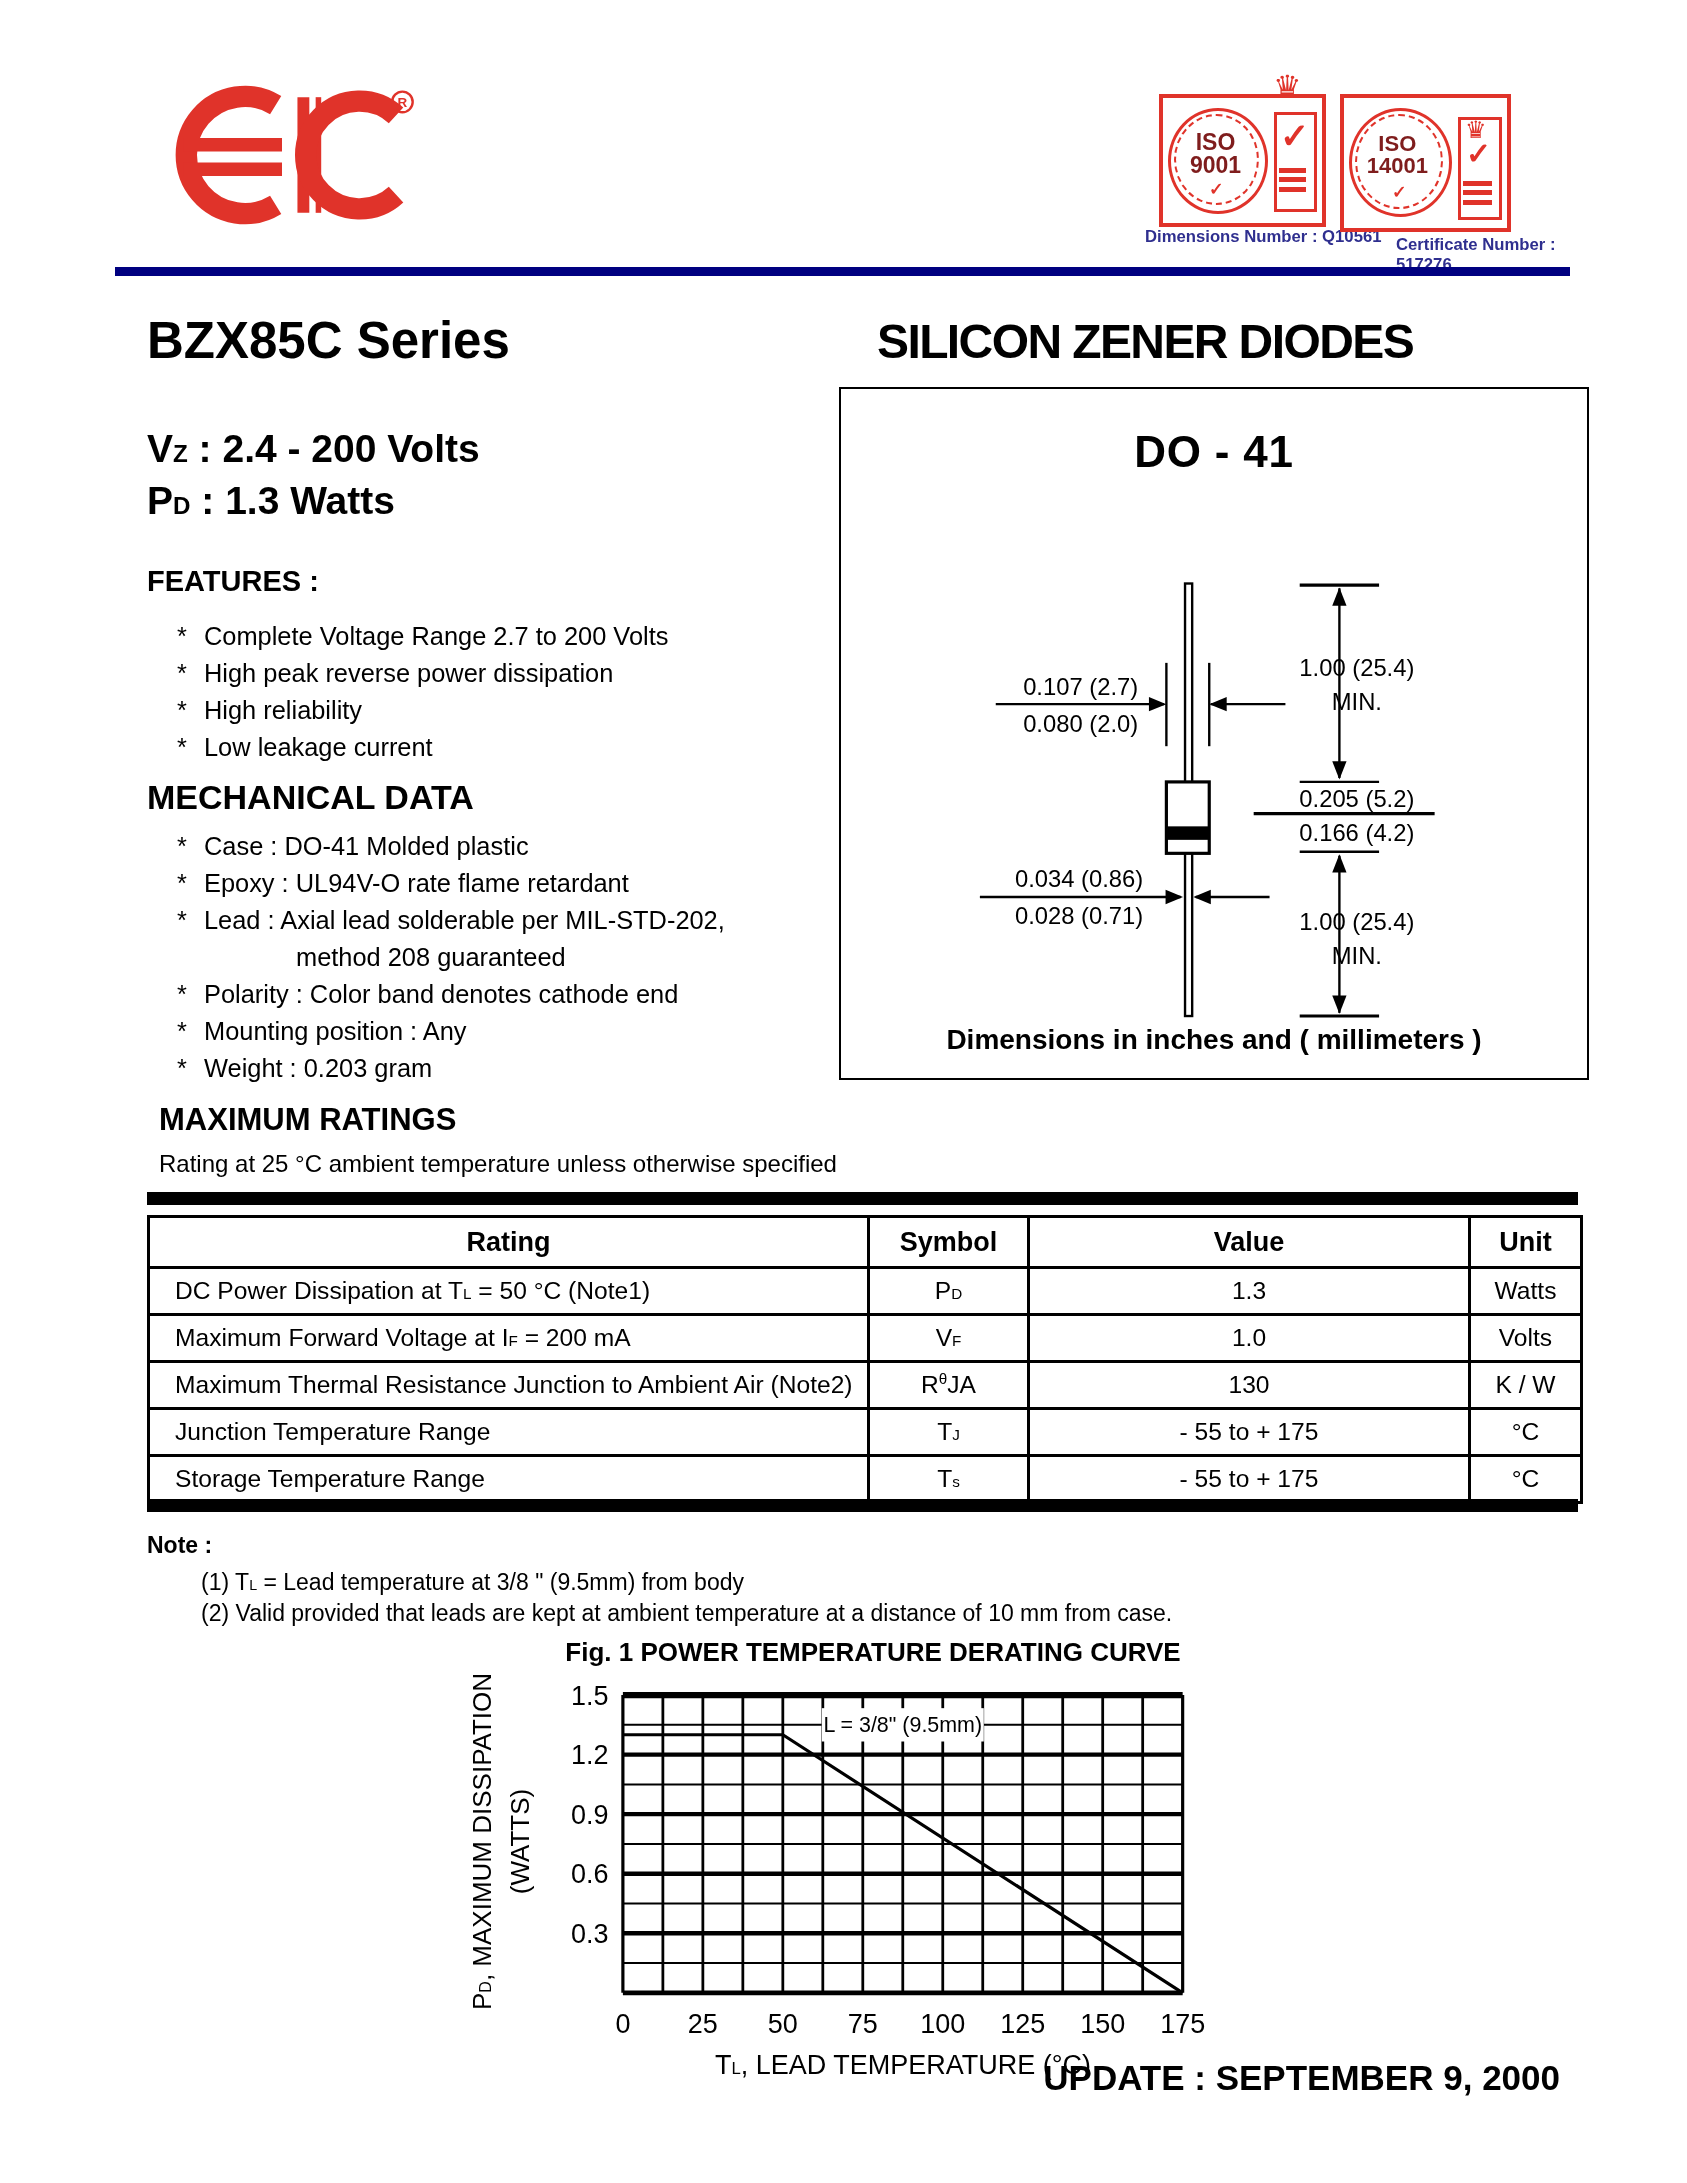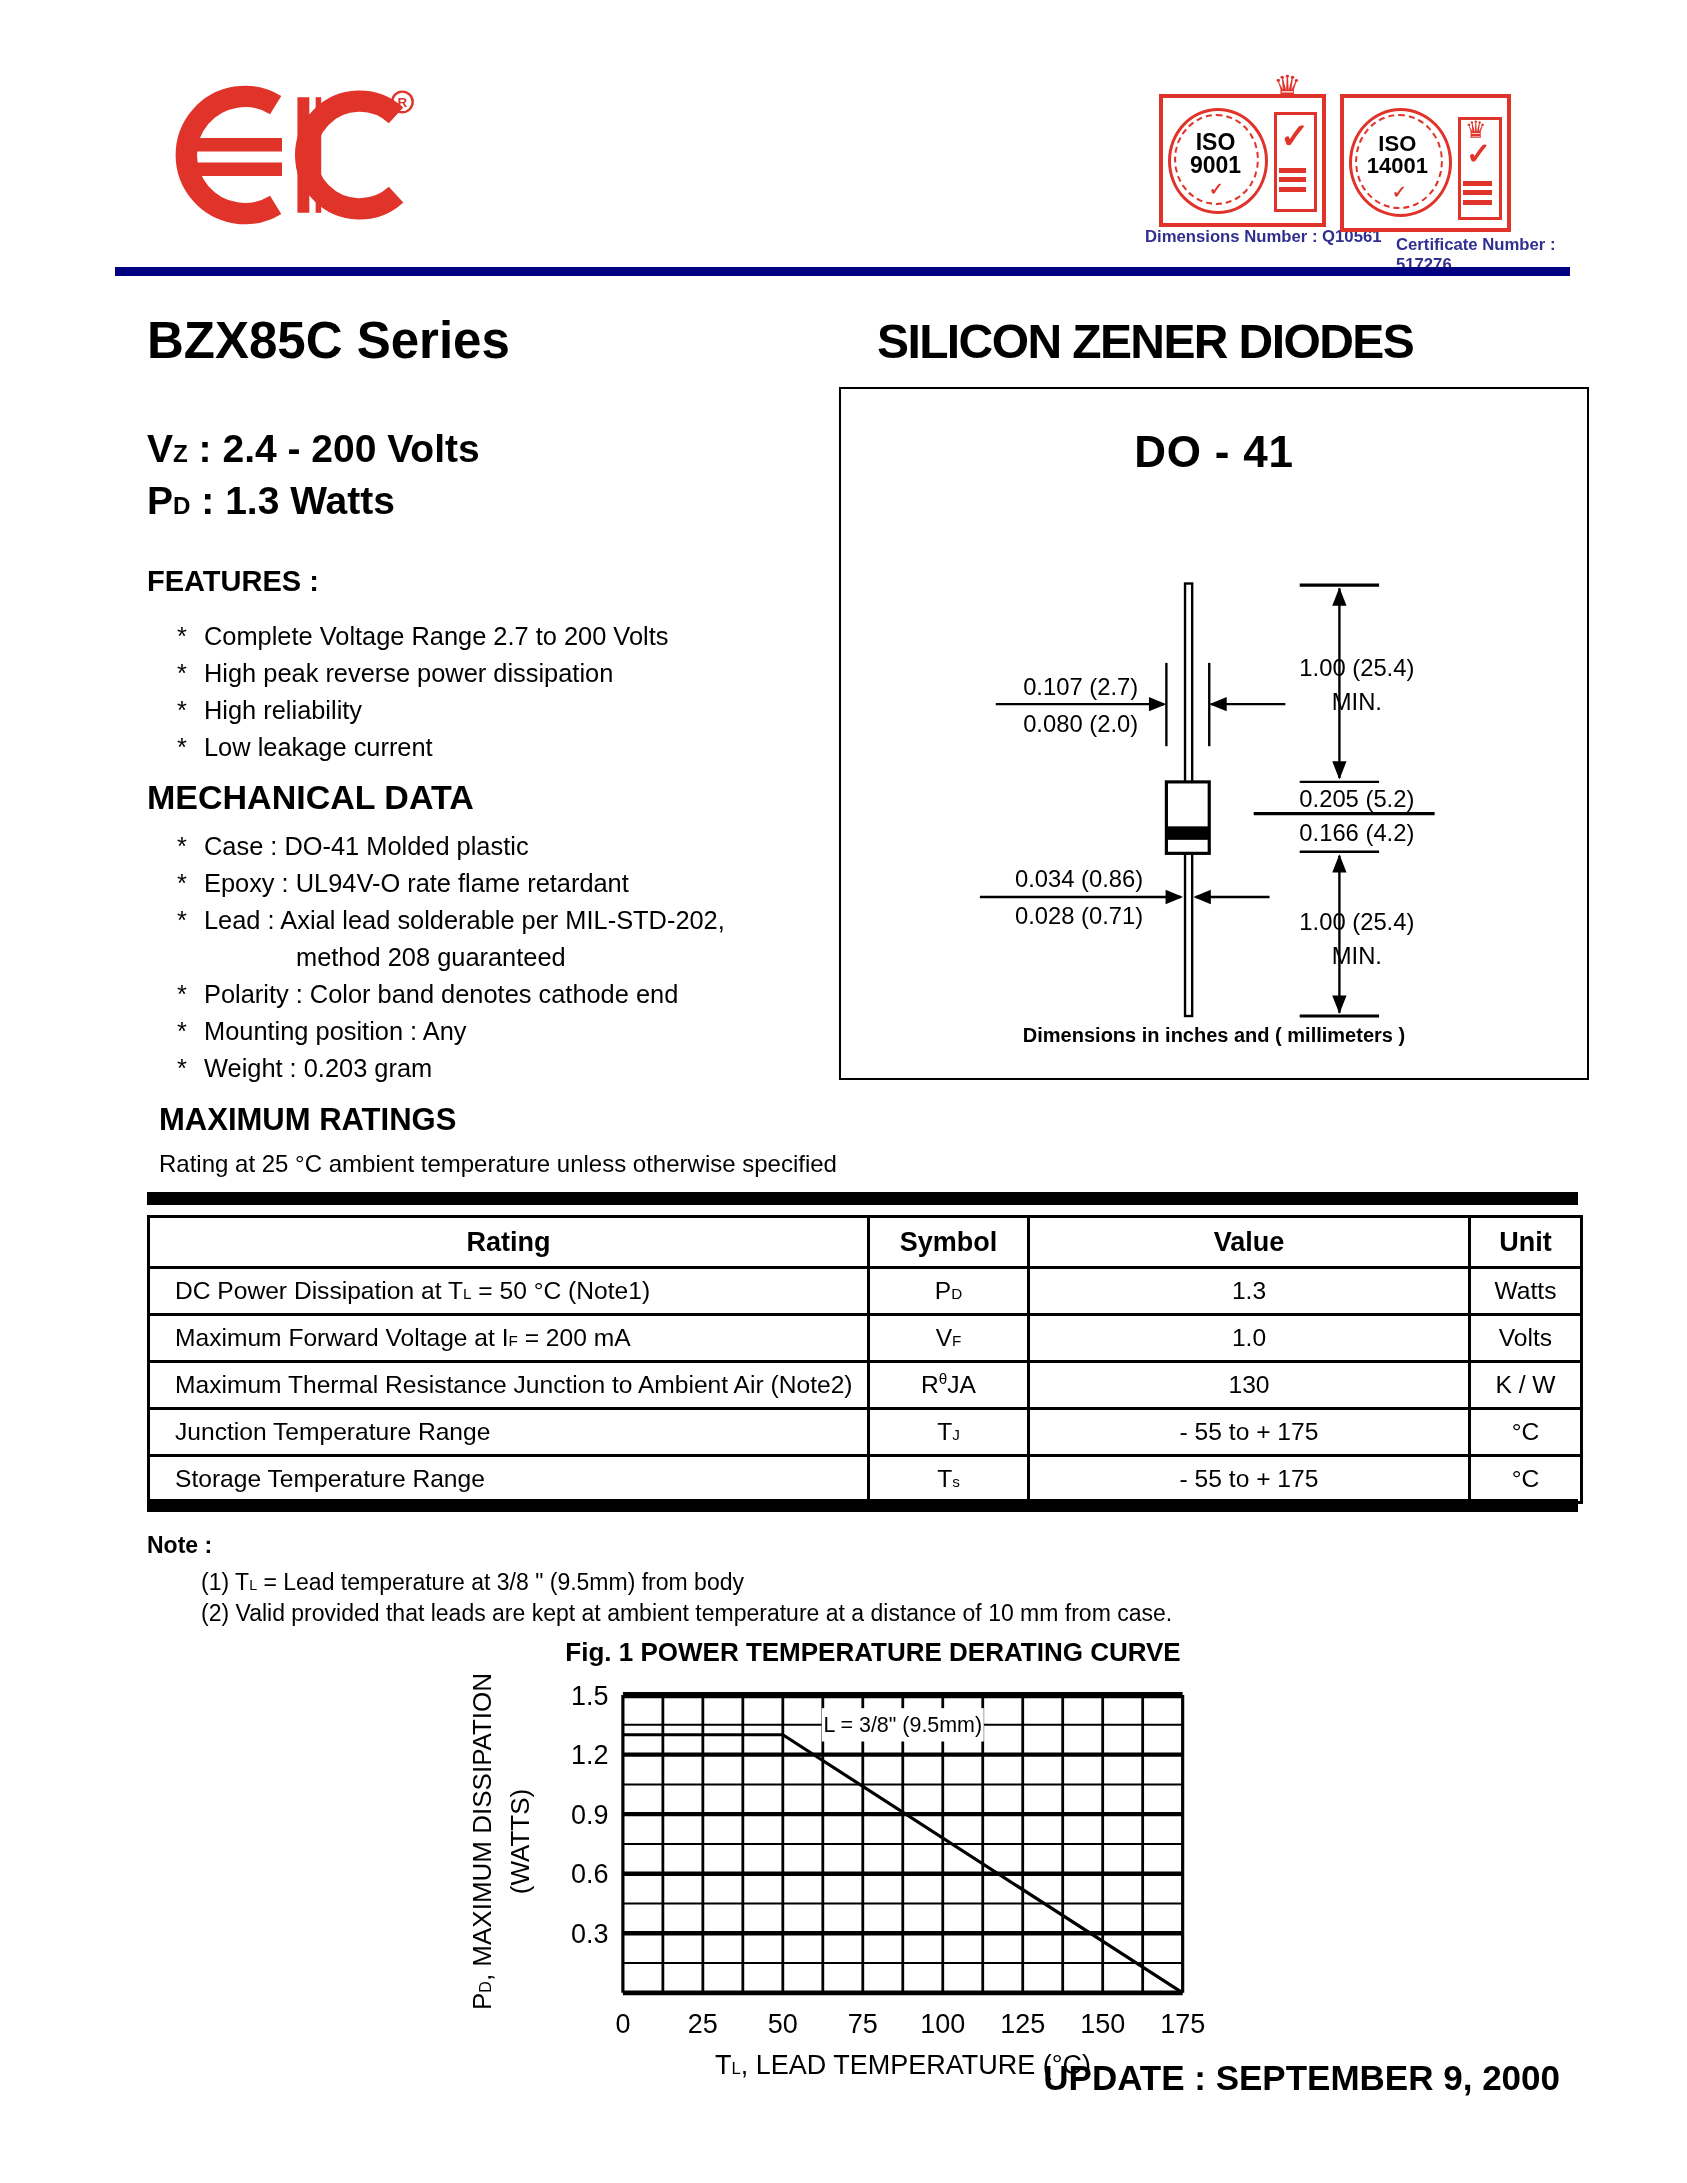--- a/index.html
+++ b/index.html
@@ -8,21 +8,21 @@
   .abs{position:absolute;}
   .b{font-weight:bold;}
   .ss{font-size:.62em;}
   .sub{vertical-align:baseline;}
   .sup{vertical-align:super;}
   
   .rule{background:#000080;}
   .badge{position:absolute;border:4px solid #e0332a;background:#fff;}
   .badge .ring{position:absolute;border:3.2px solid #e0332a;border-radius:50%;}
   .badge .ring2{position:absolute;border:2.4px dashed #e0332a;border-radius:50%;}
-  .badge .iso{position:absolute;color:#000000;font-weight:bold;text-align:center;line-height:1.02;}
+  .badge .iso{position:absolute;color:#7f1d1d;font-weight:bold;text-align:center;line-height:1.02;}
   .badge .ckcol{position:absolute;border:3.2px solid #e0332a;}
   .badge .ck{position:absolute;color:#e0332a;font-weight:bold;}
   .crown{position:absolute;color:#e0332a;}
   .certtxt{position:absolute;color:#2f2f8f;font-weight:bold;}
   .tinybar{position:absolute;background:#e0332a;}
   
   .h1{font-weight:bold;}
   .li-star{display:inline-block;width:27px;}
   .feat-line{line-height:37px;font-size:25.4px;white-space:nowrap;}
   
@@ -155,21 +155,21 @@
         <text x="650" y="362">1.00 (25.4)</text>
         <text x="650" y="404">MIN.</text>
         <text x="650" y="527">0.205 (5.2)</text>
         <text x="650" y="570">0.166 (4.2)</text>
         <text x="300" y="628">0.034 (0.86)</text>
         <text x="300" y="674">0.028 (0.71)</text>
         <text x="650" y="682">1.00 (25.4)</text>
         <text x="650" y="724">MIN.</text>
       </g>
     </svg>
-    <div class="abs b" style="left:0;top:635px;width:746px;text-align:center;font-size:20px;">Dimensions in inches and ( millimeters )</div>
+    <div class="abs b" style="left:0;top:635px;width:746px;text-align:center;font-size:28px;">Dimensions in inches and ( millimeters )</div>
   </div>
 
   <div class="abs b" style="left:159px;top:1102px;font-size:31px;">MAXIMUM RATINGS</div>
   <div class="abs" style="left:159px;top:1150px;font-size:24px;">Rating at 25 °C ambient temperature unless otherwise specified</div>
 
   <div class="abs bar" style="left:147px;top:1192px;width:1431px;height:12.7px;"></div>
 
   <div class="abs" style="left:147px;top:1215px;">
     <table class="ratings">
       <colgroup>

